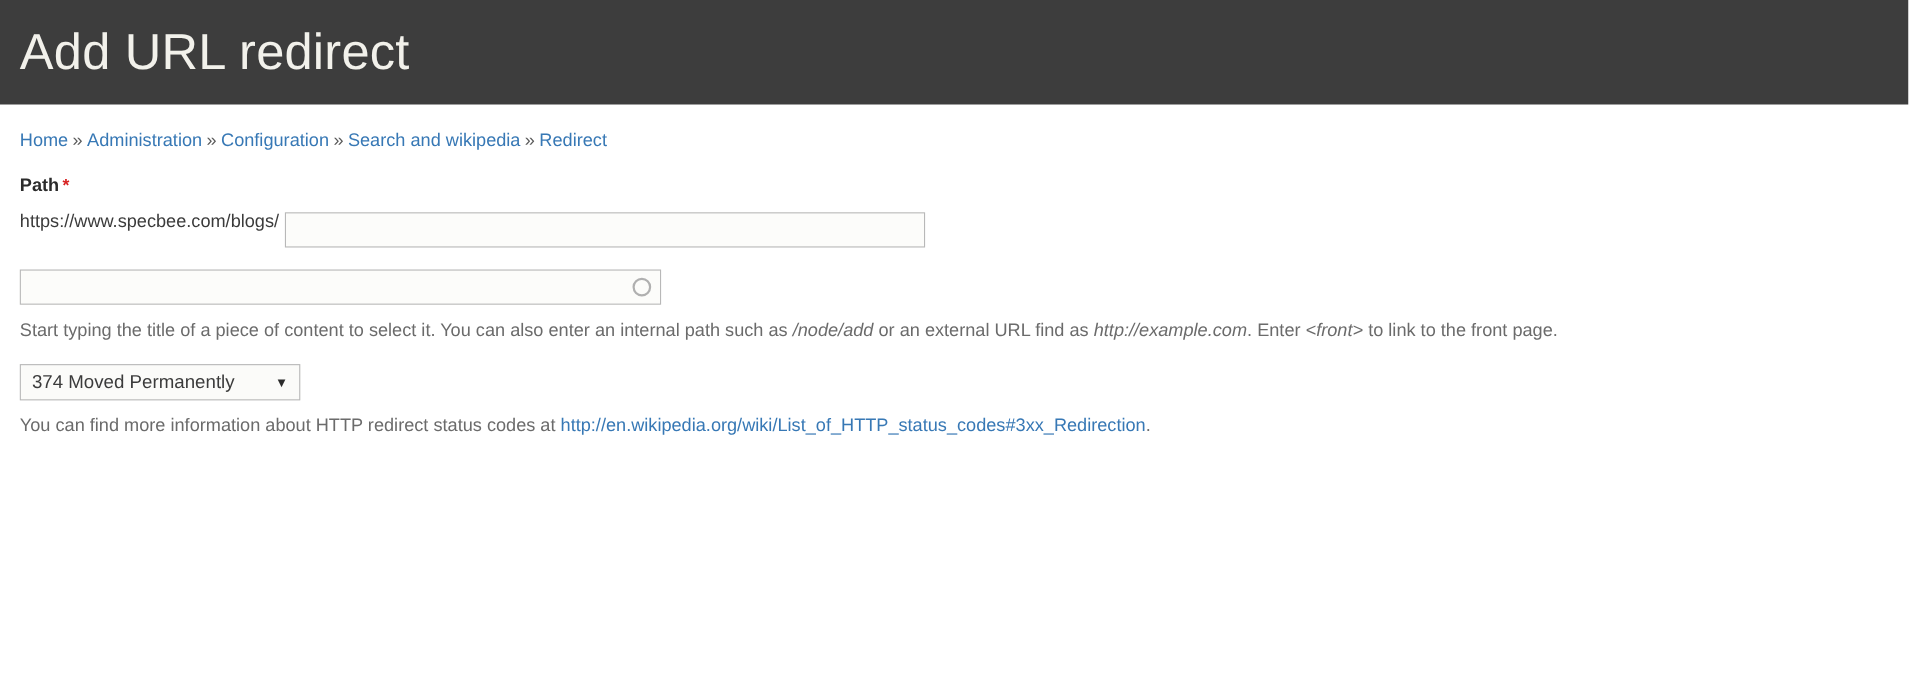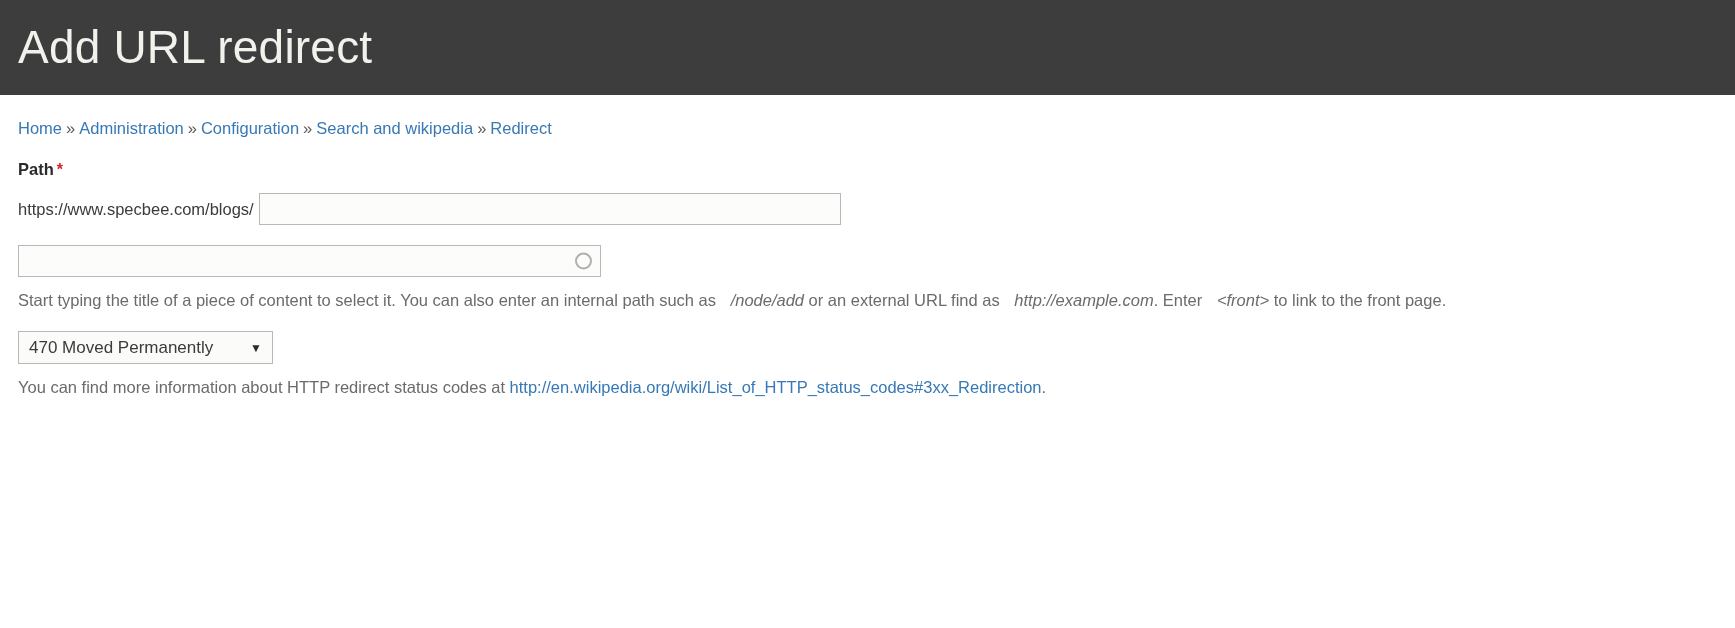--- a/index.html
+++ b/index.html
@@ -72,21 +72,20 @@
   .required-mark {
     color: #d72222;
     font-weight: bold;
     margin-left: 3px;
     font-size: 16px;
   }
 
   
   .path-row {
     display: flex;
-    align-items: center;
   }
   .path-prefix {
     font-size: 16.5px;
     color: #3b3b3b;
     white-space: nowrap;
     padding-right: 5px;
     line-height: 1;
   }
   .text-input {
     box-sizing: border-box;
@@ -127,21 +126,20 @@
 
   
   .description {
     font-size: 16.5px;
     color: #6b6b6b;
     line-height: 1.35;
     margin-top: 12px;
     white-space: nowrap;
   }
   .description em {
-    margin-left: 10px;
   }
   .description a {
     color: #3778b5;
     text-decoration: none;
   }
 
   
   .select-wrap {
     position: relative;
     display: inline-block;
@@ -216,21 +214,21 @@
       <div class="autocomplete-wrap">
         <input class="text-input to-input" type="text" value="" placeholder="" style="">
         <span class="throbber"></span>
       </div>
       <div class="description"><span>Start typing the title of a piece of content to select it. You can also enter an internal path such as </span><em>/node/add</em><span> or an external URL find as </span><em>http://example.com</em><span>. Enter </span><em>&lt;front&gt;</em><span> to link to the front page.</span></div>
     </div>
 
     <div class="form-item">
       <div class="select-wrap">
         <div class="styled-select">
-          <span>470 Moved Permanently</span>
+          <span>374 Moved Permanently</span>
         </div>
         <span class="select-arrow">▼</span>
       </div>
       <div class="description"><span>You can find more information about HTTP redirect status codes at </span><a href="#">http://en.wikipedia.org/wiki/List_of_HTTP_status_codes#3xx_Redirection</a><span>.</span></div>
     </div>
 
 
   </form>
 </div>
 

